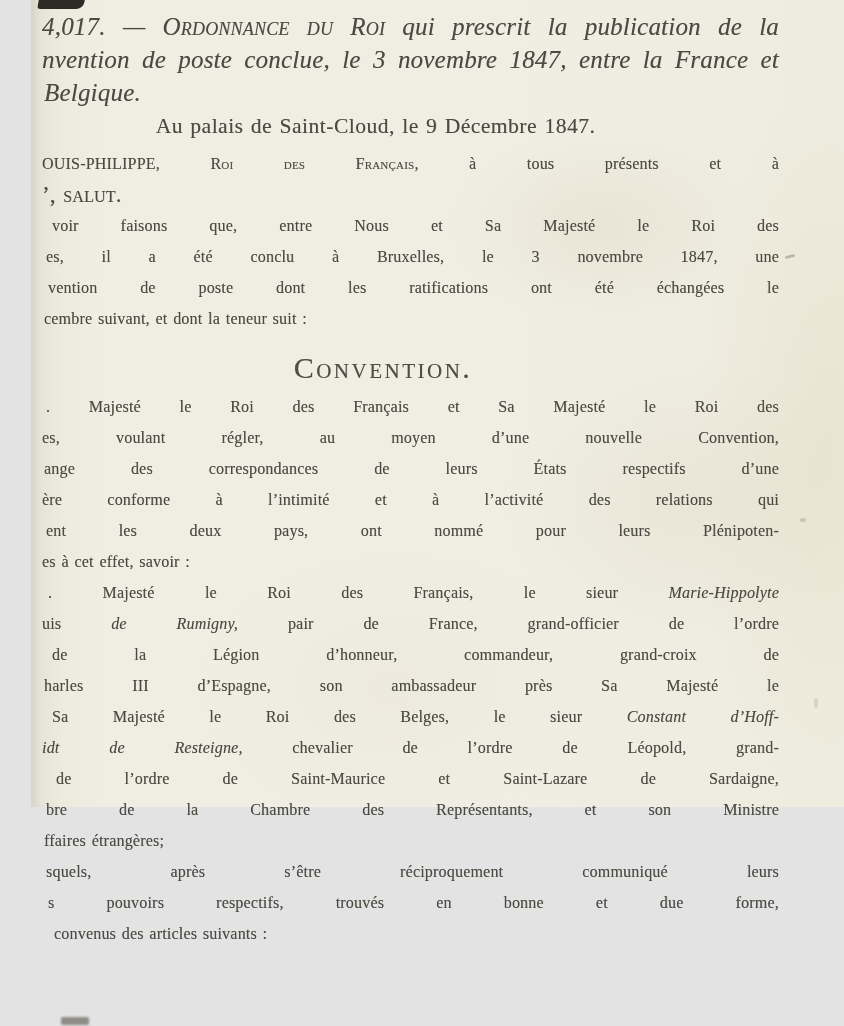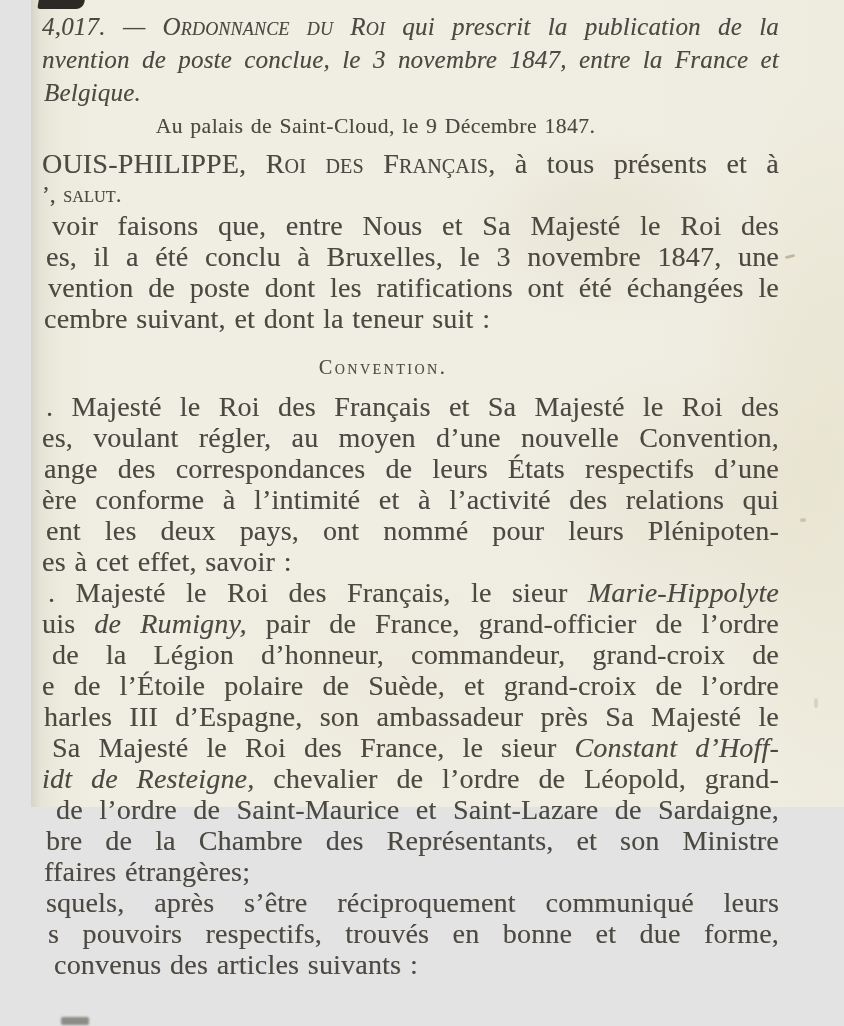--- a/index.html
+++ b/index.html
@@ -18,27 +18,27 @@
       radial-gradient(ellipse 260px 200px at 80% 62%, rgba(216,209,186,0.25), transparent 70%),
       radial-gradient(ellipse 180px 480px at 98% 55%, rgba(226,218,192,0.40), transparent 75%),
       radial-gradient(ellipse 300px 200px at 45% 85%, rgba(222,216,196,0.18), transparent 70%),
       linear-gradient(90deg, #d6d4ca 0px, #e6e4d7 10px, #edebde 30px, #f0eee2 72px, #f0eee3 58%, #eeecdf 100%);
   }
   .text-block{
     position:absolute;left:11px;top:10px;width:737px;
     color:#4b4941;
     text-shadow:0.3px 0.3px 0.6px rgba(75,72,62,0.38);
   }
-  .line{font-size:28px;line-height:31px;letter-spacing:0.2px;word-spacing:1.5px;white-space:nowrap;}
+  .line{font-size:16px;line-height:31px;letter-spacing:0.2px;word-spacing:1.5px;white-space:nowrap;}
   .j{white-space:normal;text-align:justify;text-align-last:justify;}
   .h{line-height:33px;font-size:25px;}
   .it{font-style:italic;}
   .sc{font-variant:small-caps;}
   .dateline{text-align:left;white-space:normal;text-align-last:center;font-size:21.5px;line-height:26px;margin:4px 70px 9px 0;letter-spacing:0.5px;}
-  .section{text-align:center;white-space:normal;text-align-last:center;font-size:20px;line-height:27px;letter-spacing:2.5px;margin:20px 55px 10px 0;color:#4e4c43;}
+  .section{text-align:center;white-space:normal;text-align-last:center;font-size:30px;line-height:27px;letter-spacing:2.5px;margin:20px 55px 10px 0;color:#4e4c43;}
   .salut{font-size:23px;}
   .top-edge-mark{
     position:absolute;left:7px;top:0;width:46px;height:9px;
     background:#2c2a25;border-radius:0 0 7px 3px;transform:skewX(-10deg);
   }
   .bottom-mark{
     position:absolute;left:30px;top:1017px;width:28px;height:8px;
     background:rgba(72,69,58,0.55);border-radius:2px;filter:blur(1px);
   }
   .speck{position:absolute;pointer-events:none;}
@@ -65,23 +65,22 @@
       <div class="line section"><span class="sc">Convention.</span></div>
       <div class="line  j" style="padding-left: 4px;"><span>. Majesté le Roi des Français et Sa Majesté le Roi des</span></div>
       <div class="line  j"><span>es, voulant régler, au moyen d’une nouvelle Convention,</span></div>
       <div class="line  j" style="padding-left: 2px;"><span>ange des correspondances de leurs États respectifs d’une</span></div>
       <div class="line  j"><span>ère conforme à l’intimité et à l’activité des relations qui</span></div>
       <div class="line  j" style="padding-left: 4px;"><span>ent les deux pays, ont nommé pour leurs Plénipoten-</span></div>
       <div class="line"><span>es à cet effet, savoir :</span></div>
       <div class="line  j" style="padding-left: 6px;"><span>. Majesté le Roi des Français, le sieur </span><span class="it">Marie-Hippolyte</span></div>
       <div class="line  j"><span>uis </span><span class="it">de Rumigny,</span><span> pair de France, grand-officier de l’ordre</span></div>
       <div class="line  j" style="padding-left: 10px;"><span>de la Légion d’honneur, commandeur, grand-croix de</span></div>
-      <div class="line  j"><span>e de l’Étoile polaire de Suède, et grand-croix de l’ordre</span></div>
       <div class="line  j" style="padding-left: 2px;"><span>harles III d’Espagne, son ambassadeur près Sa Majesté le</span></div>
-      <div class="line  j" style="padding-left: 10px;"><span>Sa Majesté le Roi des France, le sieur </span><span class="it">Constant d’Hoff-</span></div>
+      <div class="line  j" style="padding-left: 10px;"><span>Sa Majesté le Roi des Belges, le sieur </span><span class="it">Constant d’Hoff-</span></div>
       <div class="line  j"><span class="it">idt de Resteigne,</span><span> chevalier de l’ordre de Léopold, grand-</span></div>
       <div class="line  j" style="padding-left: 14px;"><span>de l’ordre de Saint-Maurice et Saint-Lazare de Sardaigne,</span></div>
       <div class="line  j" style="padding-left: 4px;"><span>bre de la Chambre des Représentants, et son Ministre</span></div>
       <div class="line" style="padding-left: 2px;"><span>ffaires étrangères;</span></div>
       <div class="line  j" style="padding-left: 4px;"><span>squels, après s’être réciproquement communiqué leurs</span></div>
       <div class="line  j" style="padding-left: 6px;"><span>s pouvoirs respectifs, trouvés en bonne et due forme,</span></div>
       <div class="line" style="padding-left: 12px; font-family: Liberation Serif, serif;"><span>convenus des articles suivants :</span></div>
     </div>
   <div class="speck speck-1"></div>
   <div class="speck speck-2"></div>

